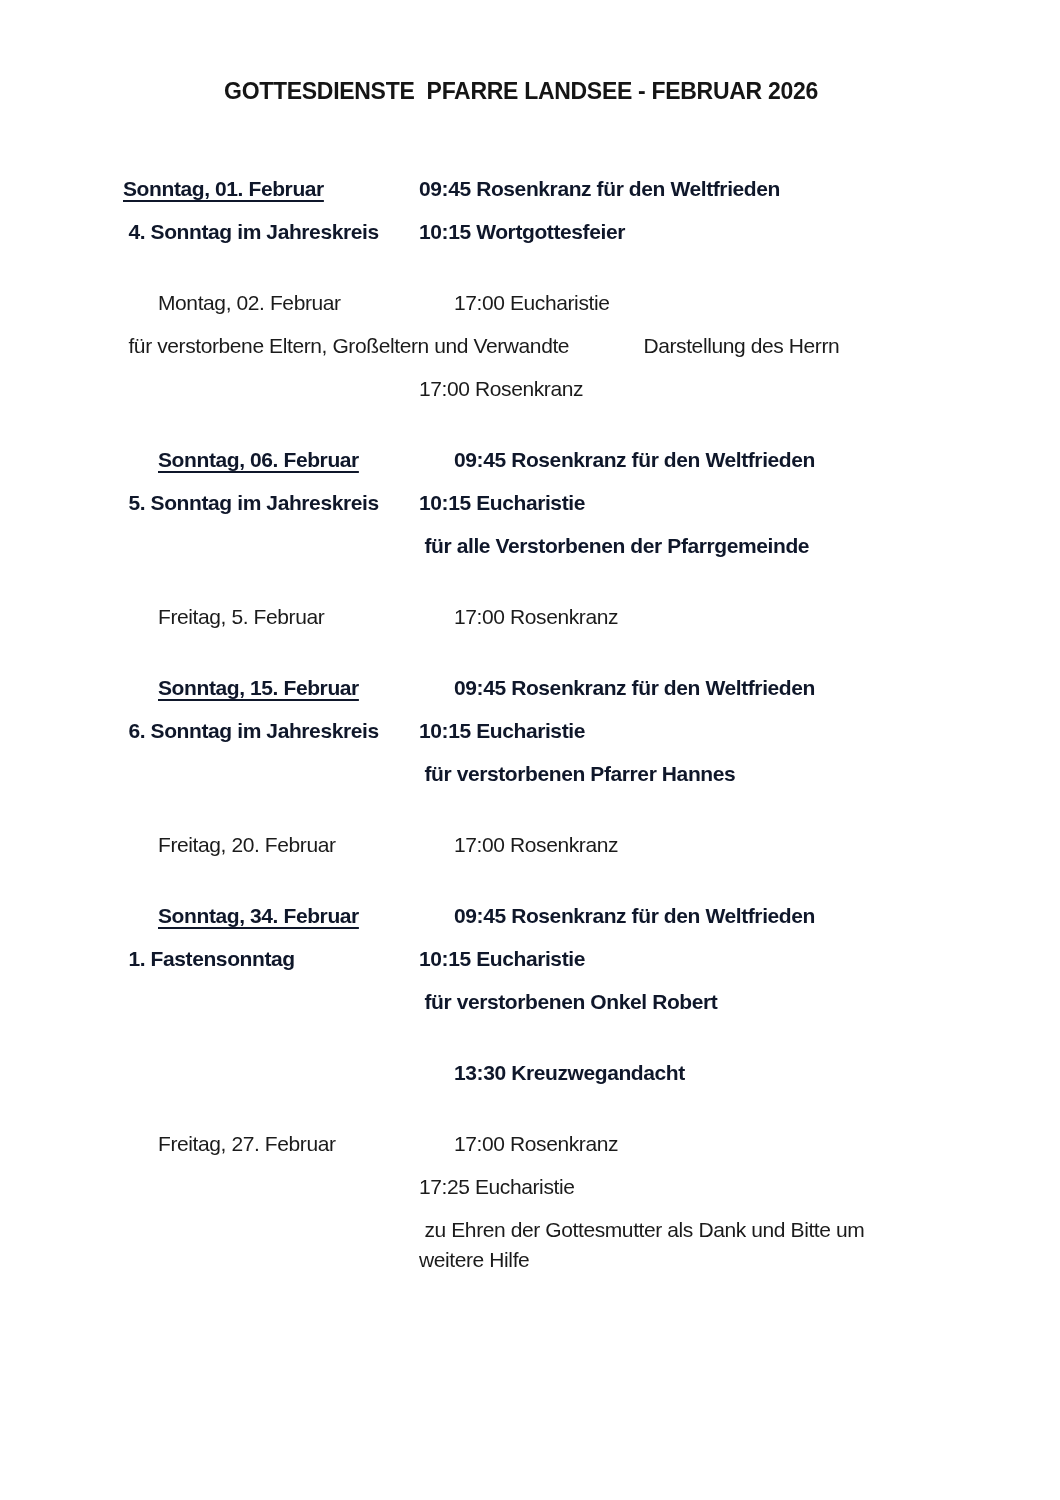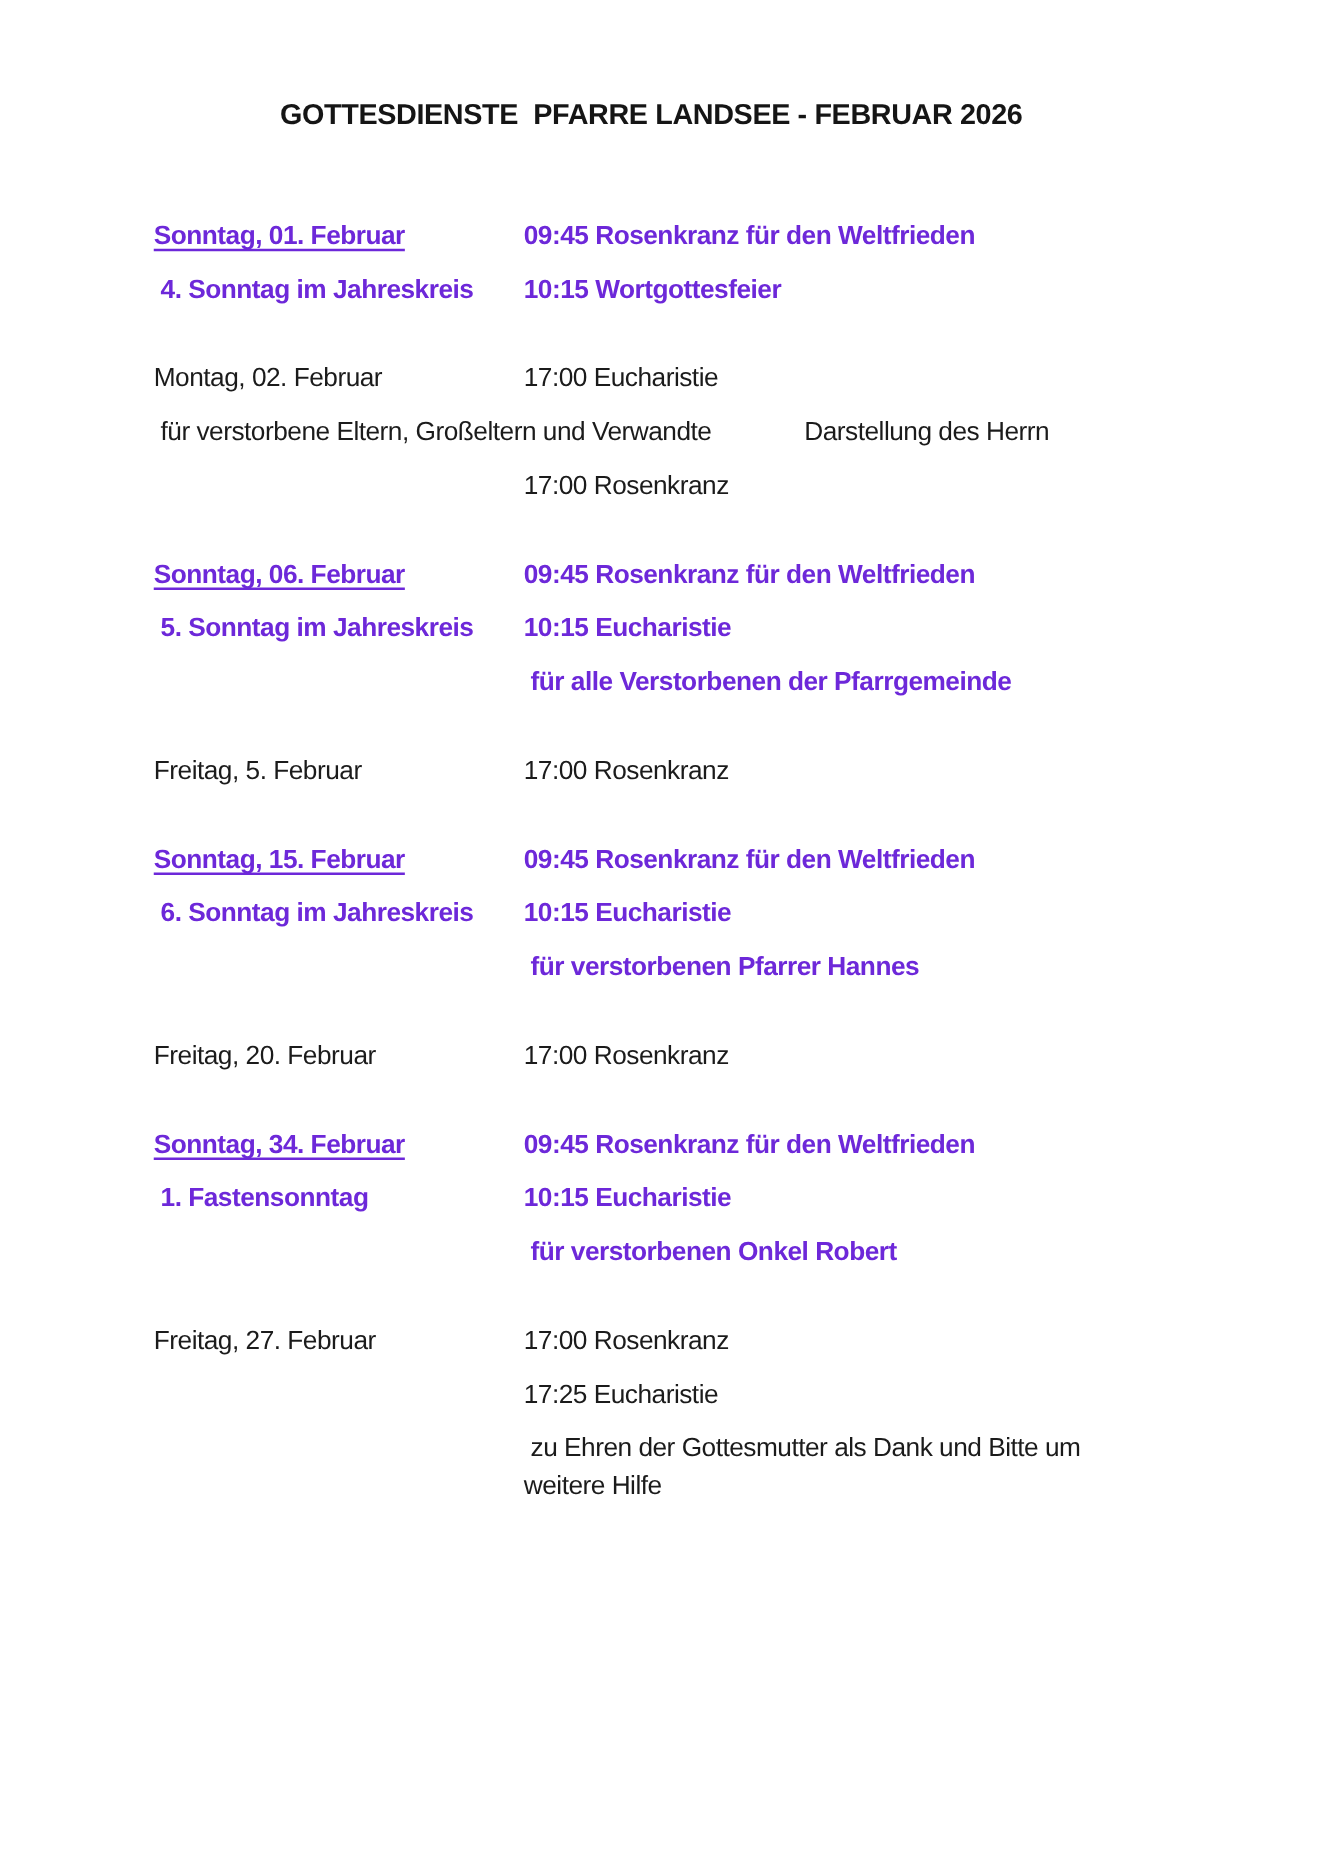--- a/index.html
+++ b/index.html
@@ -39,24 +39,25 @@
   .row {
     display: flex;
     align-items: flex-start;
     font-size: 21px;
     line-height: 30px;
     letter-spacing: -0.4px;
     margin-bottom: 13px;
   }
   .row.gap-group {
     margin-top: 41px;
+    margin-left: 35px;
   }
   .row.bold {
     font-weight: bold;
-    color: #6d28d9;
+    color: #0f172a;
   }
   .cell {
     white-space: pre-wrap;
   }
   .cell.left {
     width: 296px;
     flex: 0 0 296px;
   }
   .cell.right {
     width: 515px;
@@ -147,20 +148,24 @@
   <div class="row bold">
     <div class="cell left"> 1. Fastensonntag</div>
     <div class="cell right">10:15 Eucharistie</div>
   </div>
 
   <div class="row bold">
     <div class="cell left"></div>
     <div class="cell right"> für verstorbenen Onkel Robert</div>
   </div>
 
+  <div class="row bold gap-group">
+    <div class="cell left"></div>
+    <div class="cell right">13:30 Kreuzwegandacht</div>
+  </div>
 
   <div class="row gap-group">
     <div class="cell left">Freitag, 27. Februar</div>
     <div class="cell right">17:00 Rosenkranz</div>
   </div>
 
   <div class="row">
     <div class="cell left"></div>
     <div class="cell right">17:25 Eucharistie</div>
   </div>

